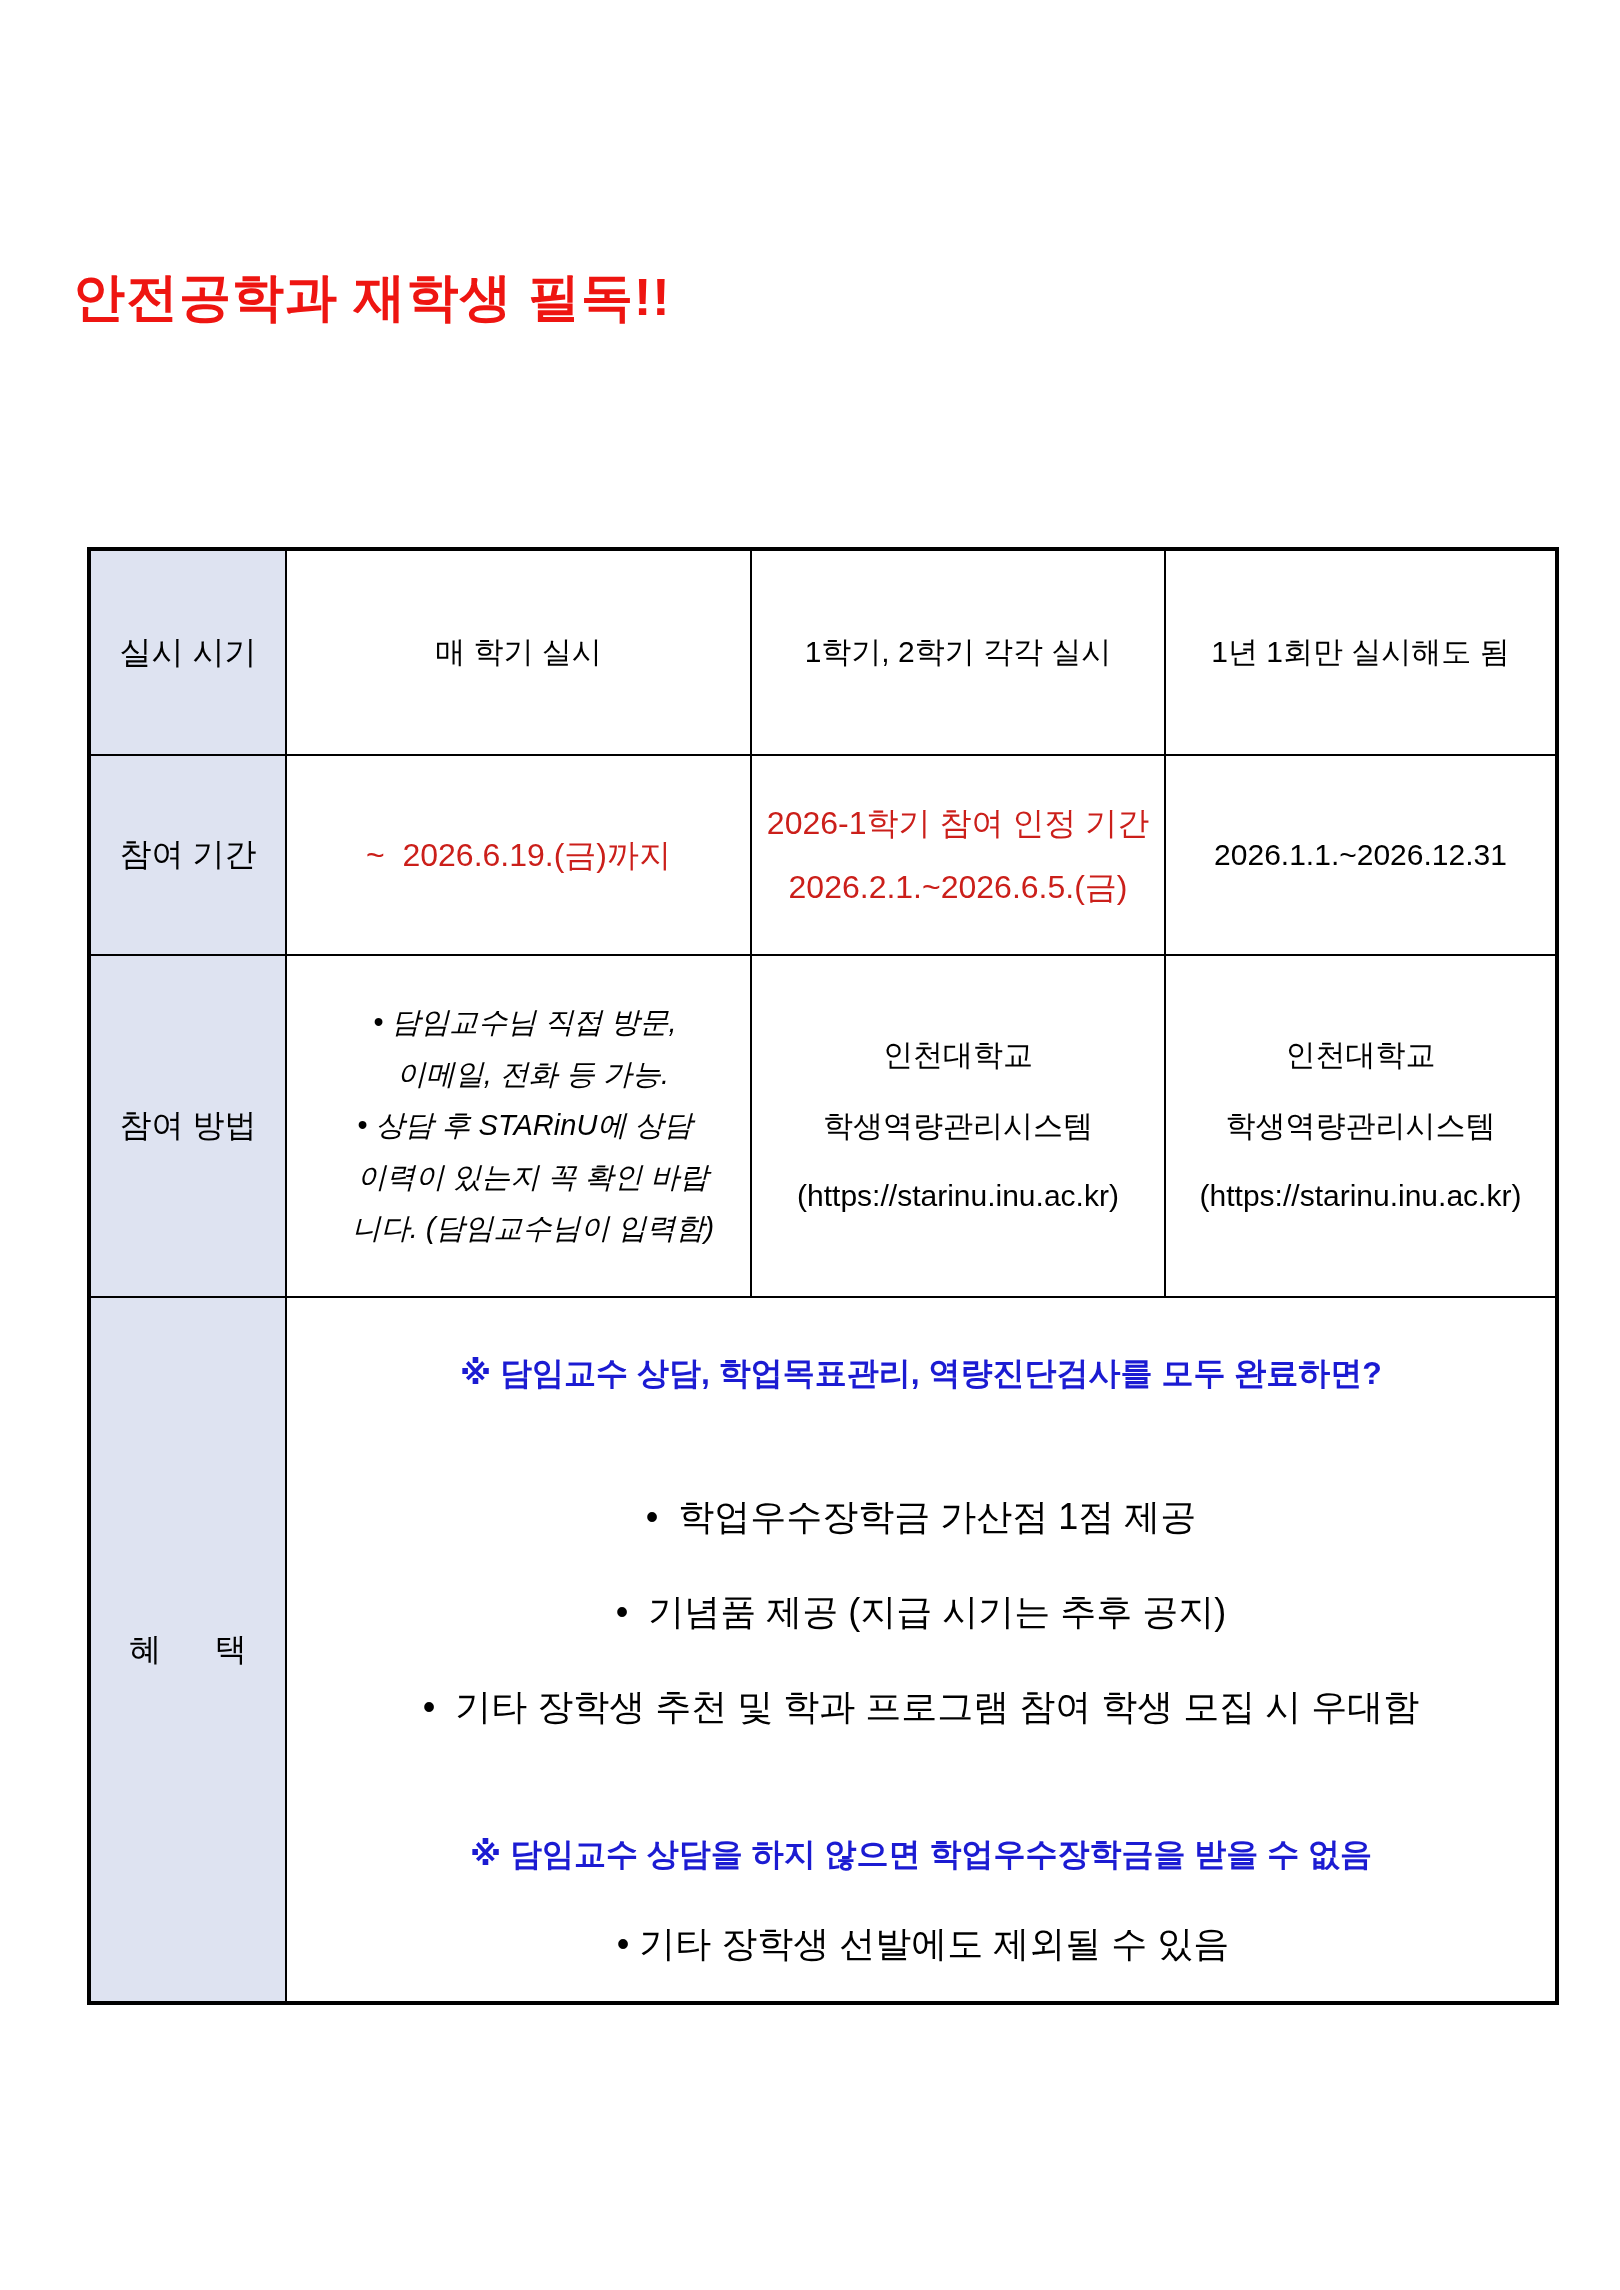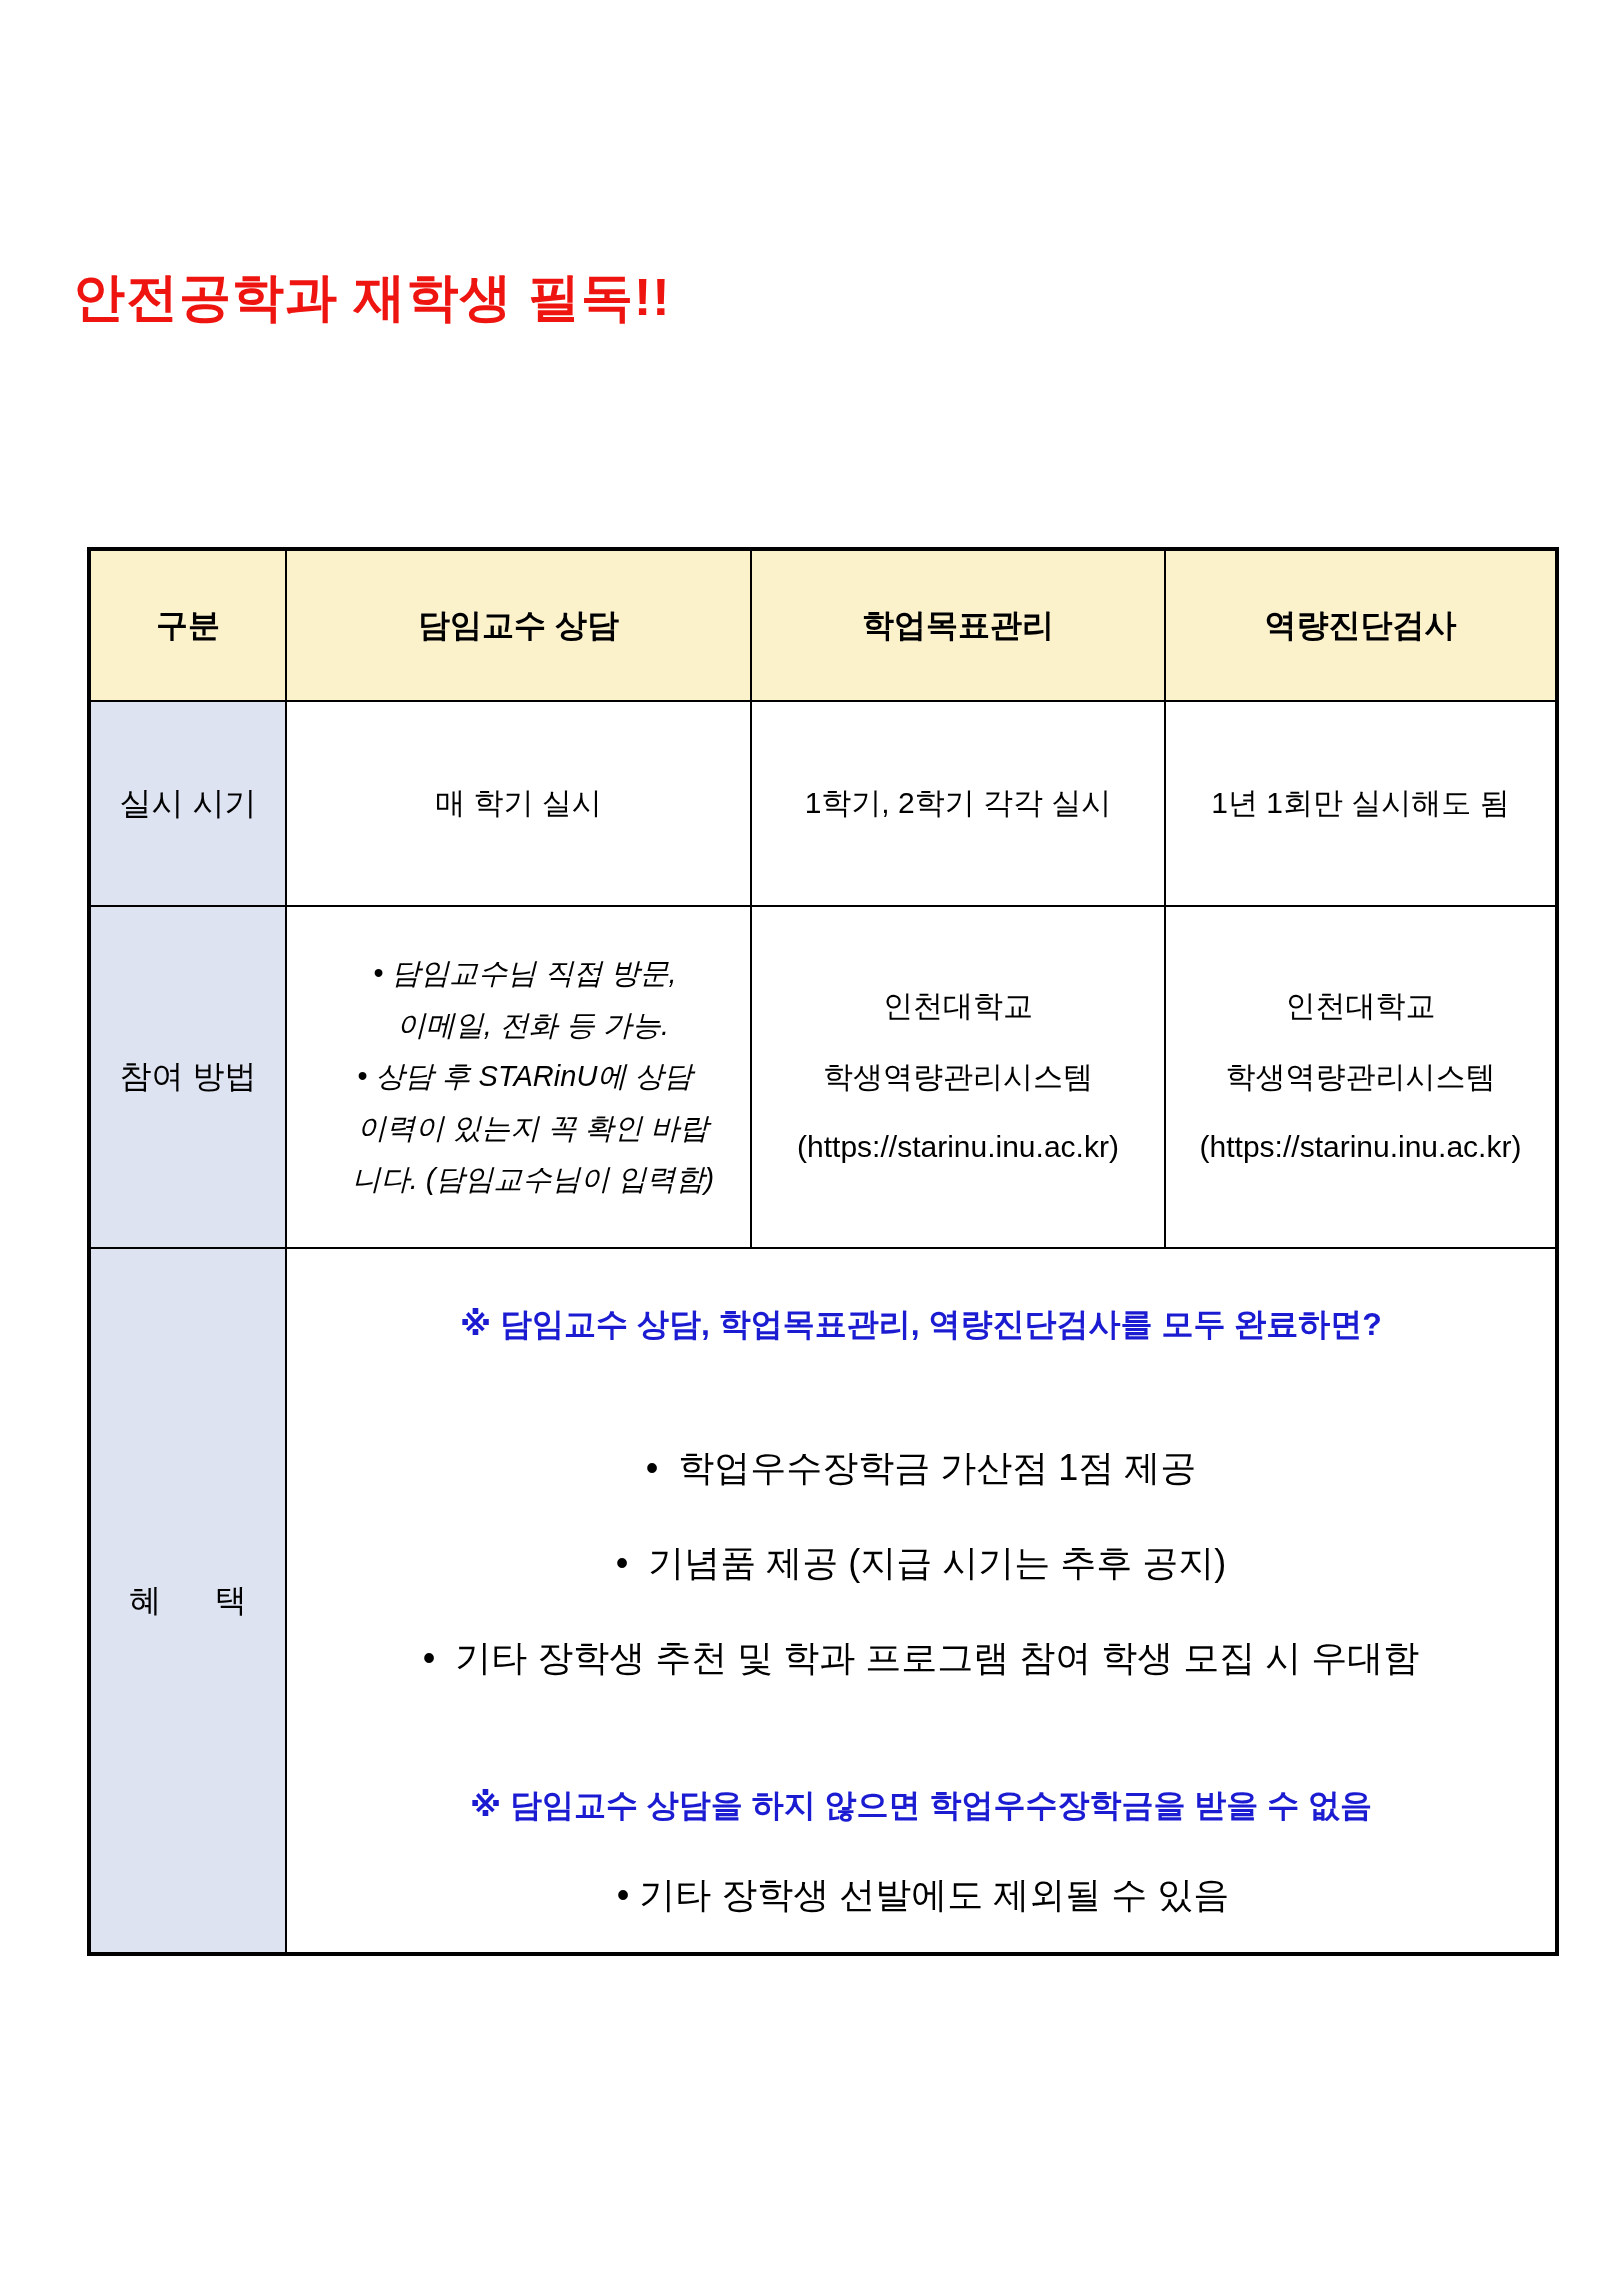--- a/index.html
+++ b/index.html
@@ -136,34 +136,35 @@
 
   <table class="notice-table">
     <colgroup>
       <col style="width:197px">
       <col style="width:465px">
       <col style="width:414px">
       <col style="width:392px">
     </colgroup>
 
     <tbody>
-        <tr class="r-header">
-      <th>구분</th>
-      <th>담임교수 상담</th>
-      <th>학업목표관리</th>
-      <th>역량진단검사</th>
-    </tr>
 
     <tr class="r1">
       <td class="label-cell">실시 시기</td>
       <td class="cell">매 학기 실시</td>
       <td class="cell">1학기, 2학기 각각 실시</td>
       <td class="cell">1년 1회만 실시해도 됨</td>
     </tr>
 
+    <tr class="r2">
+      <td class="label-cell">참여 기간</td>
+      <td class="cell red-text">~  2026.6.19.(금)까지</td>
+      <td class="cell red-text">2026-1학기 참여 인정 기간
+2026.2.1.~2026.6.5.(금)</td>
+      <td class="cell">2026.1.1.~2026.12.31</td>
+    </tr>
 
     <tr class="r3">
       <td class="label-cell">참여 방법</td>
       <td class="cell method-advisor">• 담임교수님 직접 방문,
   이메일, 전화 등 가능.
 • 상담 후 STARinU에 상담
   이력이 있는지 꼭 확인 바랍
   니다. (담임교수님이 입력함)</td>
       <td class="cell method-system">인천대학교
 학생역량관리시스템

